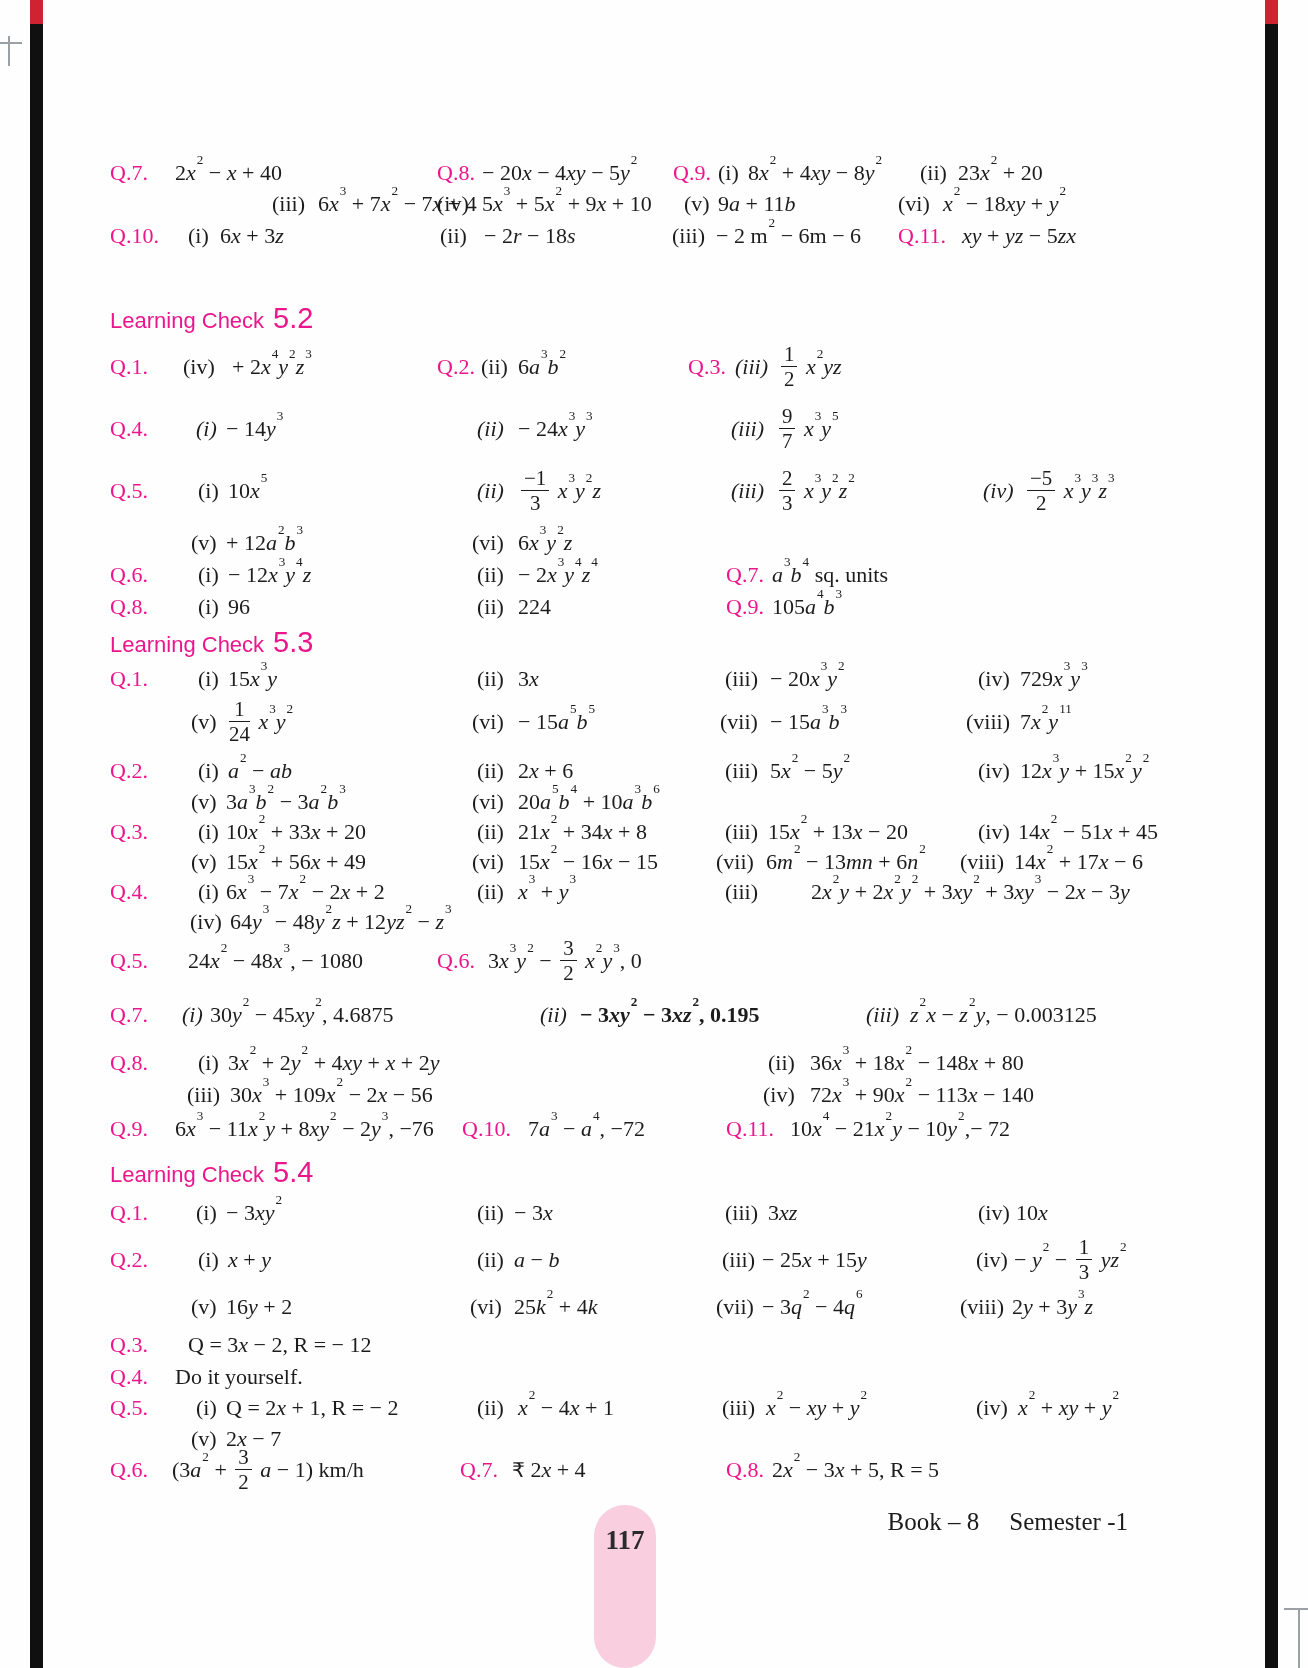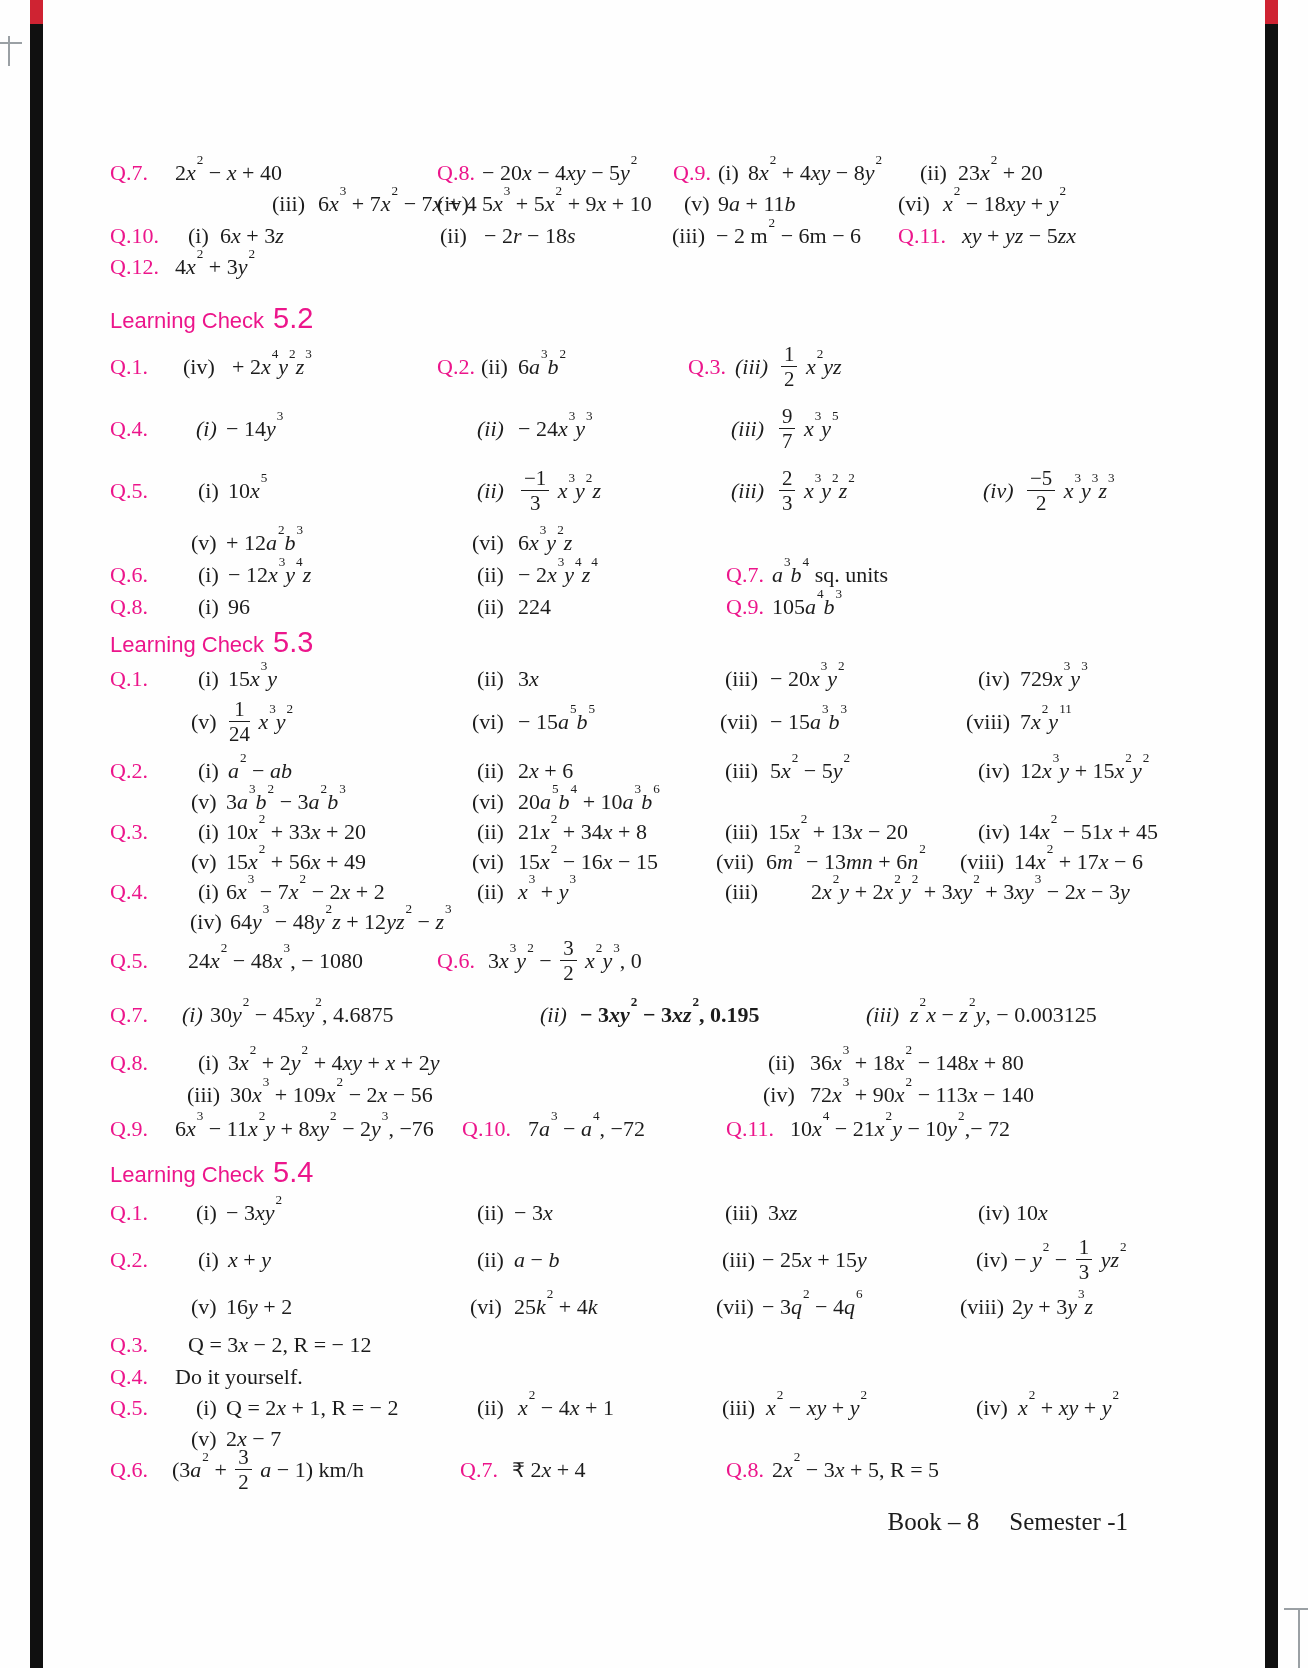--- a/index.html
+++ b/index.html
@@ -79,24 +79,20 @@
         <span class="qlab" style="left: 110px;">Q.10.</span>
         <span class="item" style="left: 188px;">(i)</span>
         <span class="math" style="left: 220px;">6<i>x</i> + 3<i>z</i></span>
         <span class="item" style="left: 440px;">(ii)</span>
         <span class="math" style="left: 484px;">− 2<i>r</i> − 18<i>s</i></span>
         <span class="item" style="left: 672px;">(iii)</span>
         <span class="math" style="left: 716px;">− 2 m<sup>2</sup> − 6m − 6</span>
         <span class="qlab" style="left: 898px;">Q.11.</span>
         <span class="math" style="left: 962px;"><i>xy</i> + <i>yz</i> − 5<i>zx</i></span>
       </div>
-      <div class="row" style="top: 252px; height: 30px; line-height: 30px;">
-        <span class="qlab" style="left: 110px;">Q.12.</span>
-        <span class="math" style="left: 175px;">4<i>x</i><sup>2</sup> + 3<i>y</i><sup>2</sup></span>
-      </div>
       <div class="lc-heading" style="top: 302px;">
         <span class="lc-text">Learning Check</span>
         <span class="lc-num">5.2</span>
       </div>
       <div class="row" style="top: 338px; height: 57px; line-height: 57px;">
         <span class="qlab" style="left: 110px;">Q.1.</span>
         <span class="item" style="left: 183px;">(iv)</span>
         <span class="math" style="left: 232px;">+ 2<i>x</i><sup>4</sup><i>y</i><sup>2</sup><i>z</i><sup>3</sup></span>
         <span class="qlab" style="left: 437px;">Q.2.</span>
         <span class="item" style="left: 481px;">(ii)</span>
@@ -328,13 +324,16 @@
         <span class="qlab" style="left: 726px;">Q.8.</span>
         <span class="math" style="left: 772px;">2<i>x</i><sup>2</sup> − 3<i>x</i> + 5, R = 5</span>
       </div>
     </div>
 
   <div class="footer">
     <span>Book – 8</span>
     <span>Semester -1</span>
   </div>
 
+  <div class="page-capsule">
+    <span class="page-num">117</span>
+  </div>
 </div>
 
 </body></html>

